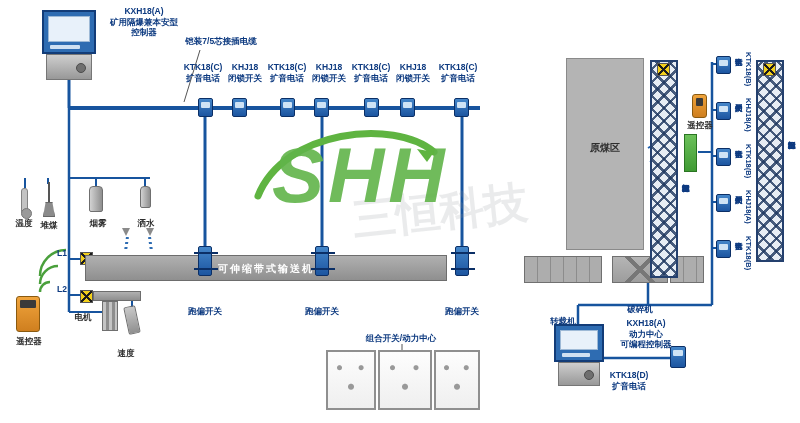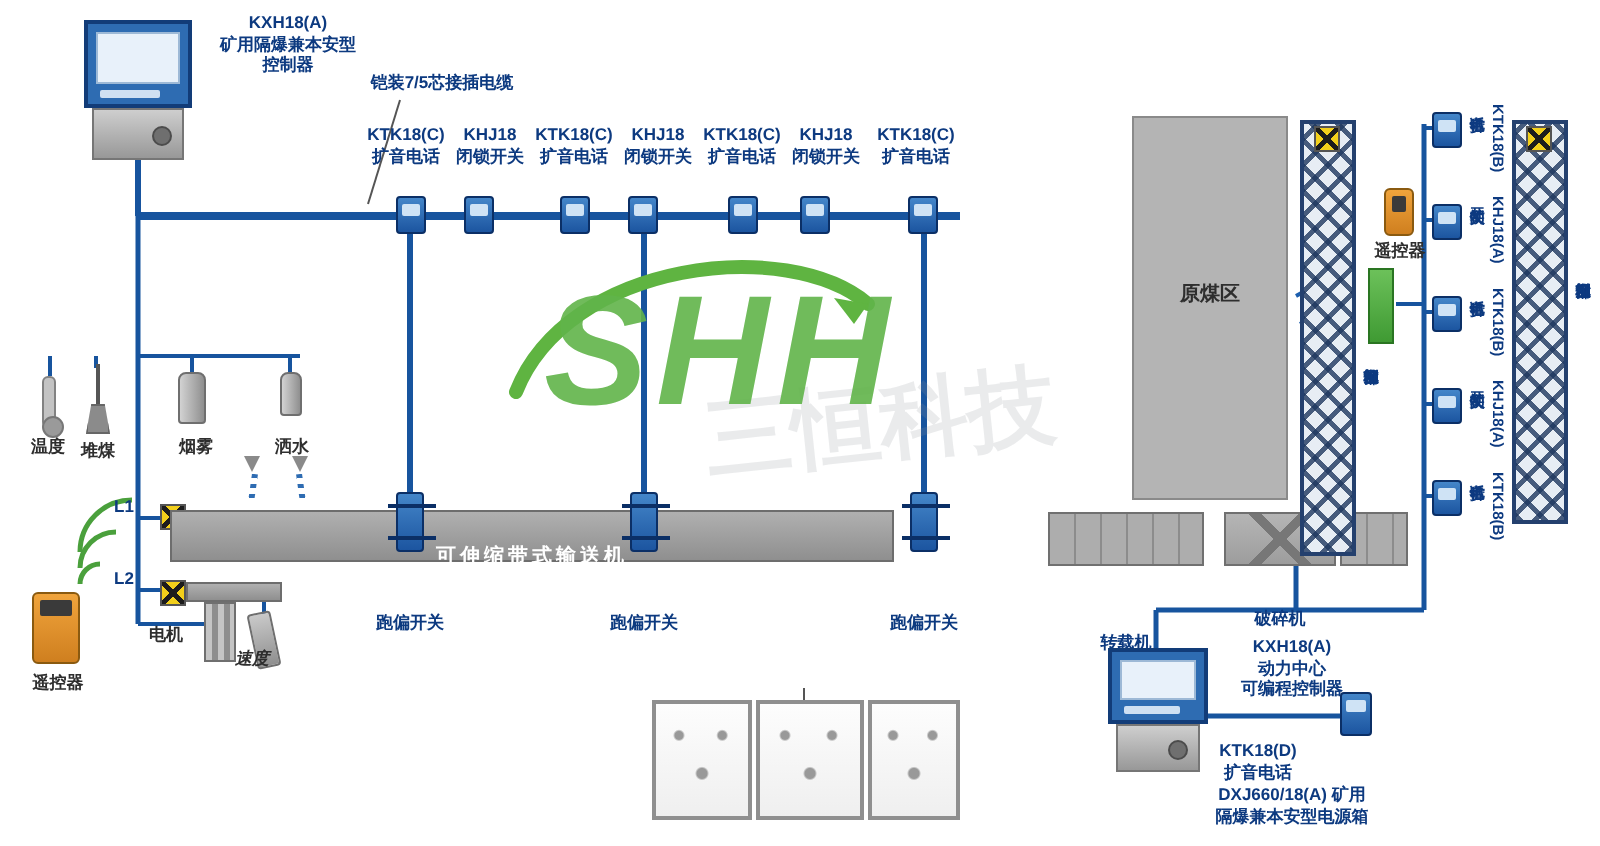--- a/index.html
+++ b/index.html
@@ -246,26 +246,26 @@
       <span>L2</span>
     </div>
   <div class="hazard" style="left:80px;top:252px;width:13px;height:13px;"></div>
   <div class="hazard" style="left:80px;top:290px;width:13px;height:13px;"></div>
 
   <div class="motor" style="left:102px;top:301px;width:16px;height:30px;"></div>
   <div class="lbl dark" style="left:68px;top:312px;width:30px;">
       <span>电机</span>
     </div>
   <div class="speedsensor" style="left:126px;top:306px;width:12px;height:28px;"></div>
-  <div class="lbl dark" style="left:110px;top:324px;width:32px;font-style:italic;">
+  <div class="lbl dark" style="left:110px;top:348px;width:32px;">
       <span>速度</span>
     </div>
 
   <div class="belt" style="left:85px;top:255px;width:362px;height:26px;">
-    <div class="belt-label" style="top:1px;margin-top:10px;">可伸缩带式输送机</div>
+    <div class="belt-label" style="top:1px;">可伸缩带式输送机</div>
   </div>
   <div class="belt" style="left:93px;top:291px;width:48px;height:10px;"></div>
 
   <div class="sway" style="left:198px;top:246px;"></div>
   <div class="sway" style="left:315px;top:246px;"></div>
   <div class="sway" style="left:455px;top:246px;"></div>
   <div class="lbl" style="left:175px;top:306px;width:60px;">
       <span>跑偏开关</span>
     </div>
   <div class="lbl" style="left:292px;top:306px;width:60px;">
@@ -331,38 +331,37 @@
     <span>KTK18(B)</span>
       <span>扩音电话</span>
     </div>
 
   <div class="remote" style="left:692px;top:94px;width:15px;height:24px;"></div>
   <div class="lbl dark" style="left:682px;top:120px;width:36px;">
       <span>遥控器</span>
     </div>
   <div class="green-box" style="left:684px;top:134px;width:13px;height:38px;"></div>
 
+  <div class="lbl" style="left:336px;top:333px;width:130px;">
+      <span>组合开关/动力中心</span>
+    </div>
   <div class="cab" style="left:326px;top:350px;width:50px;height:60px;"></div>
   <div class="cab" style="left:378px;top:350px;width:54px;height:60px;"></div>
   <div class="cab" style="left:434px;top:350px;width:46px;height:60px;"></div>
 
   <div class="abs" style="left:554px;top:324px;width:50px;">
     <div class="ctrl-screen" style="width:50px;height:38px;"></div>
     <div class="ctrl-base" style="width:42px;height:24px;"></div>
   </div>
   <div class="lbl" style="left:608px;top:318px;width:76px;">
     <span>KXH18(A)</span>
     <span>动力中心</span>
     <span>可编程控制器</span>
   </div>
 
   <div class="dev" style="left:670px;top:346px;width:16px;height:22px;"></div>
   <div class="lbl" style="left:600px;top:370px;width:58px;">
     <span>KTK18(D)</span>
     <span>扩音电话</span>
   </div>
 
-  <div class="lbl" style="left:596px;top:392px;width:100px;">
-    <span>DXJ660/18(A) 矿用</span>
-    <span>隔爆兼本安型电源箱</span>
-  </div>
 
 </div>
 
 </body></html>

